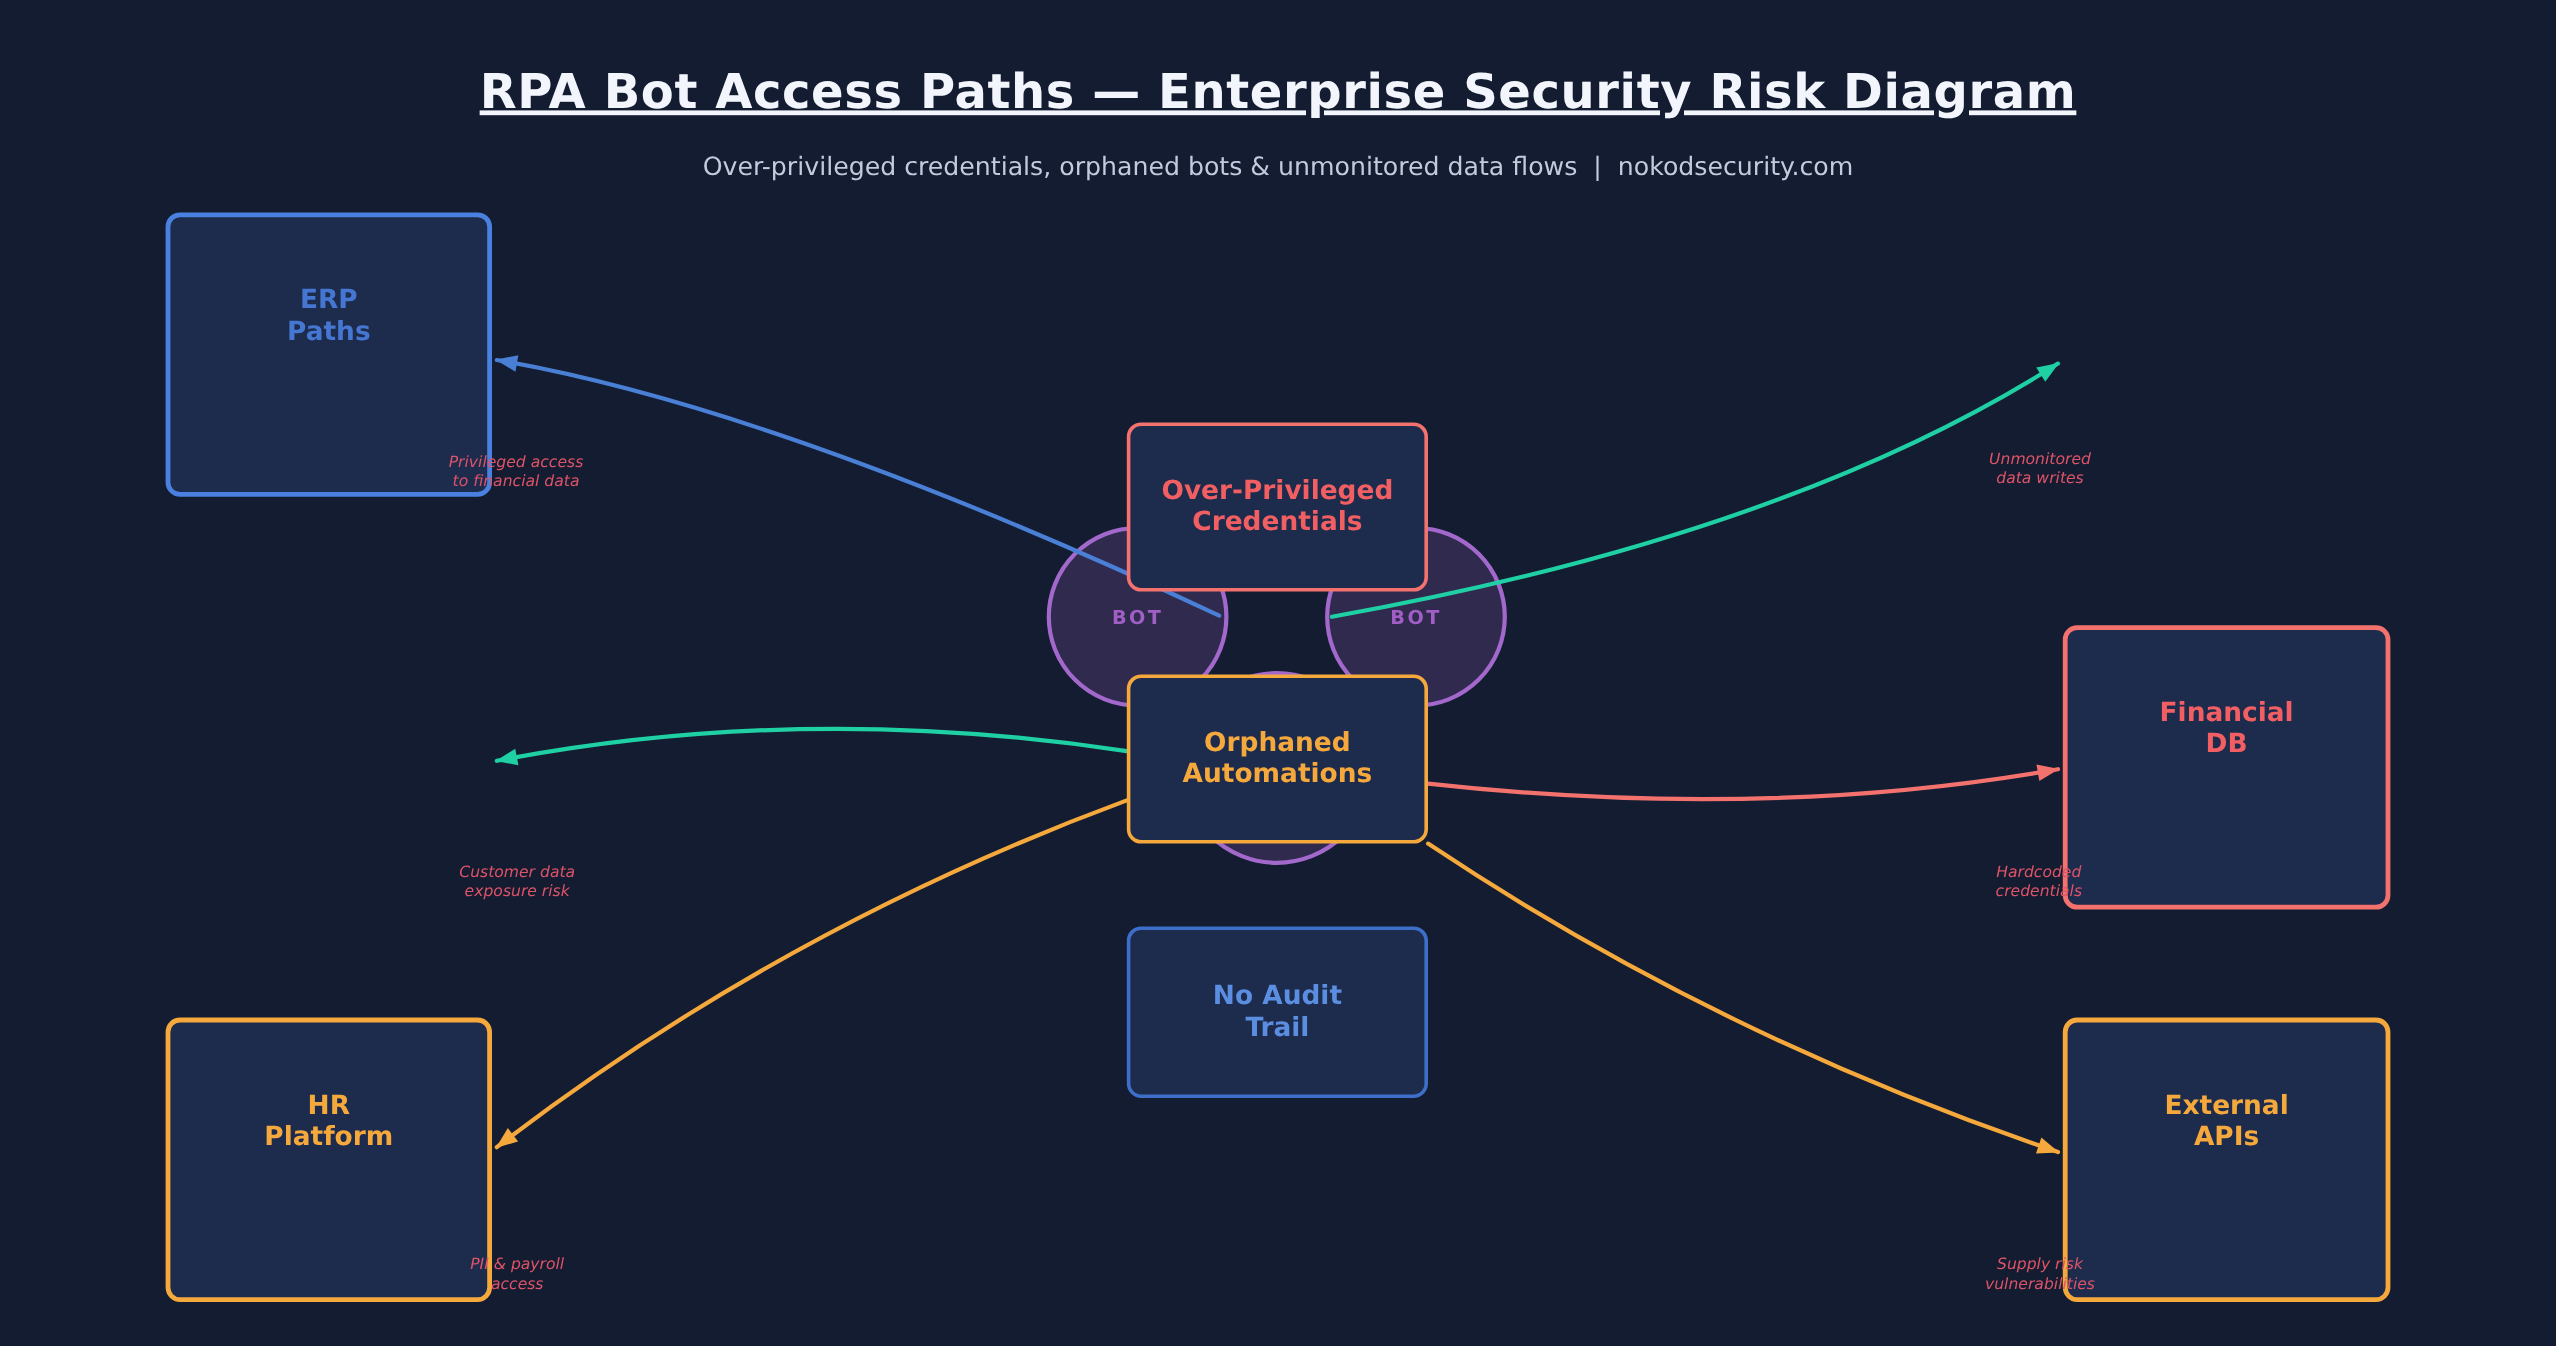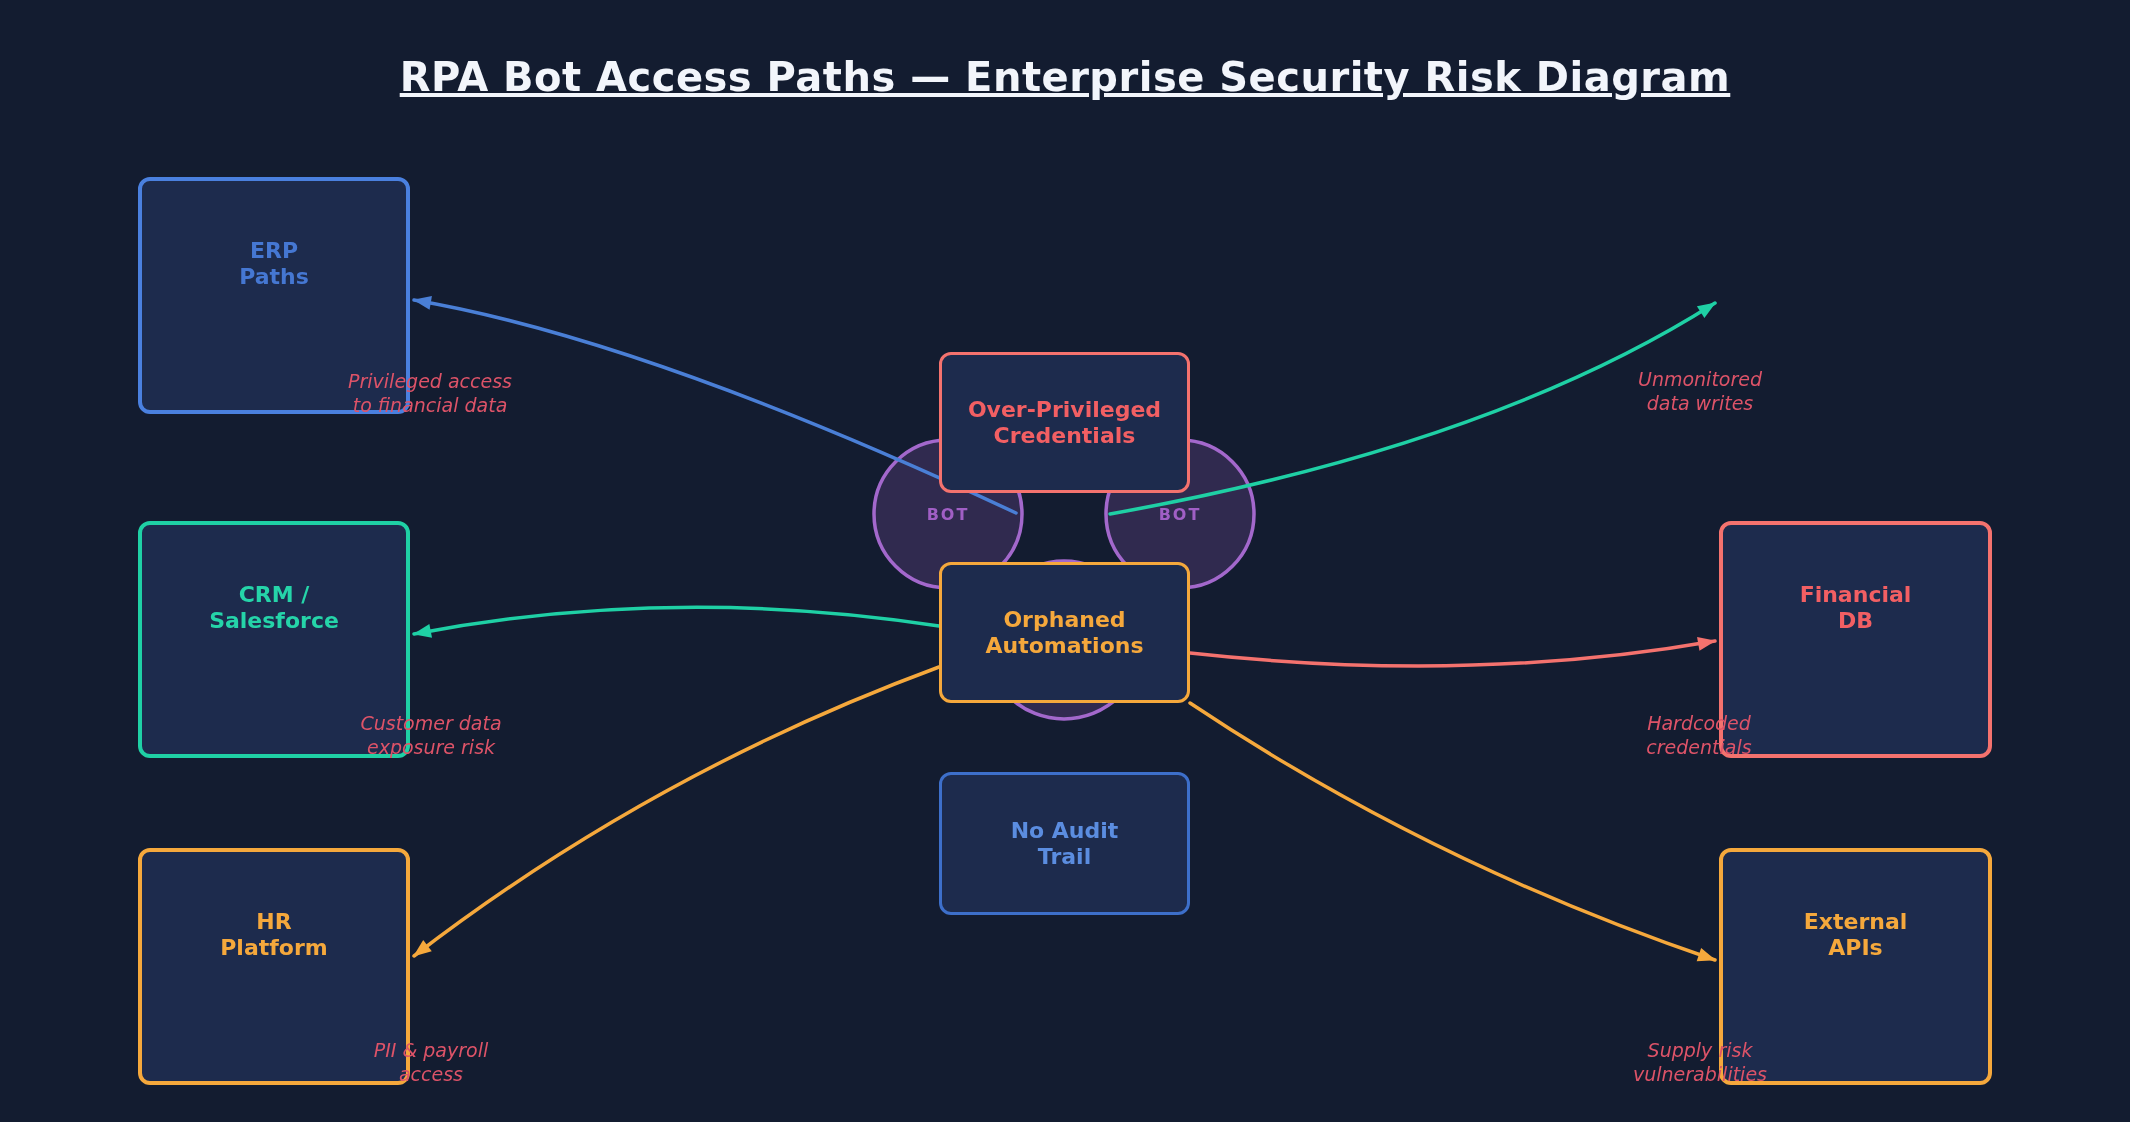--- a/index.html
+++ b/index.html
@@ -36,30 +36,31 @@
   .node.center{width:251px;border-width:3px;border-style:solid;justify-content:center;}
 
   .b-blue{border-color:#4a80df;} .t-blue{color:#4577d2;}
   .b-blue2{border-color:#3d6fca;} .t-blue2{color:#5b8de0;}
   .b-teal{border-color:#1fd0a5;} .t-teal{color:#25d4a9;}
   .b-orange{border-color:#f5a83c;} .t-orange{color:#f5a83c;}
   .b-red{border-color:#f4726e;} .t-red{color:#f25f63;}
 
   .ann{
     position:absolute;transform:translate(-50%,-50%);
-    color:#dd5368;font-style:italic;font-size:19px;line-height:1.25;
+    color:#dd5368;font-style:italic;font-size:13px;line-height:1.25;
     text-align:center;white-space:pre-line;z-index:5;
   }
 </style>
 </head>
 <body>
 
 <div class="stage">
 
   <div class="title">RPA Bot Access Paths — Enterprise Security Risk Diagram</div>
+  <div class="subtitle">Over-privileged credentials, orphaned bots &amp; unmonitored data flows  |  nokodsecurity.com</div>
 
   <svg class="wires" width="2130" height="1122" viewBox="0 0 2130 1122">
     <defs>
       <marker id="ah-blue" markerUnits="userSpaceOnUse" markerWidth="22" markerHeight="18" refX="19" refY="9" orient="auto">
           <path d="M2,2 L20,9 L2,16 Z" fill="#4a7fd6"></path>
         </marker>
       <marker id="ah-teal" markerUnits="userSpaceOnUse" markerWidth="22" markerHeight="18" refX="19" refY="9" orient="auto">
           <path d="M2,2 L20,9 L2,16 Z" fill="#1fd0a5"></path>
         </marker>
       <marker id="ah-orange" markerUnits="userSpaceOnUse" markerWidth="22" markerHeight="18" refX="19" refY="9" orient="auto">
@@ -81,24 +82,20 @@
     <path class="edge teal" d="M 1110 514 Q 1490 446 1715 303" marker-end="url(#ah-teal)"></path>
     <path class="edge teal" d="M 939 626 Q 670 585 414 634" marker-end="url(#ah-teal)"></path>
     <path class="edge orange" d="M 939 667 Q 652 773 414 956" marker-end="url(#ah-orange)"></path>
     <path class="edge red" d="M 1190 653 Q 1470 684 1715 641" marker-end="url(#ah-red)"></path>
     <path class="edge orange" d="M 1190 703 Q 1431 864 1715 960" marker-end="url(#ah-orange)"></path>
   </svg>
 
   <div class="node side b-blue" style="left:138px;top:177px;">
     <div class="node-label t-blue">ERP
 Paths</div>
-  </div>
-  <div class="node side b-teal" style="left:138px;top:521px;">
-    <div class="node-label t-teal">CRM /
-Salesforce</div>
   </div>
   <div class="node side b-orange" style="left:138px;top:848px;">
     <div class="node-label t-orange">HR
 Platform</div>
   </div>
 
   <div class="node side right b-orange" style="left:1719px;top:848px;">
     <div class="node-label t-orange">External
 APIs</div>
   </div>

